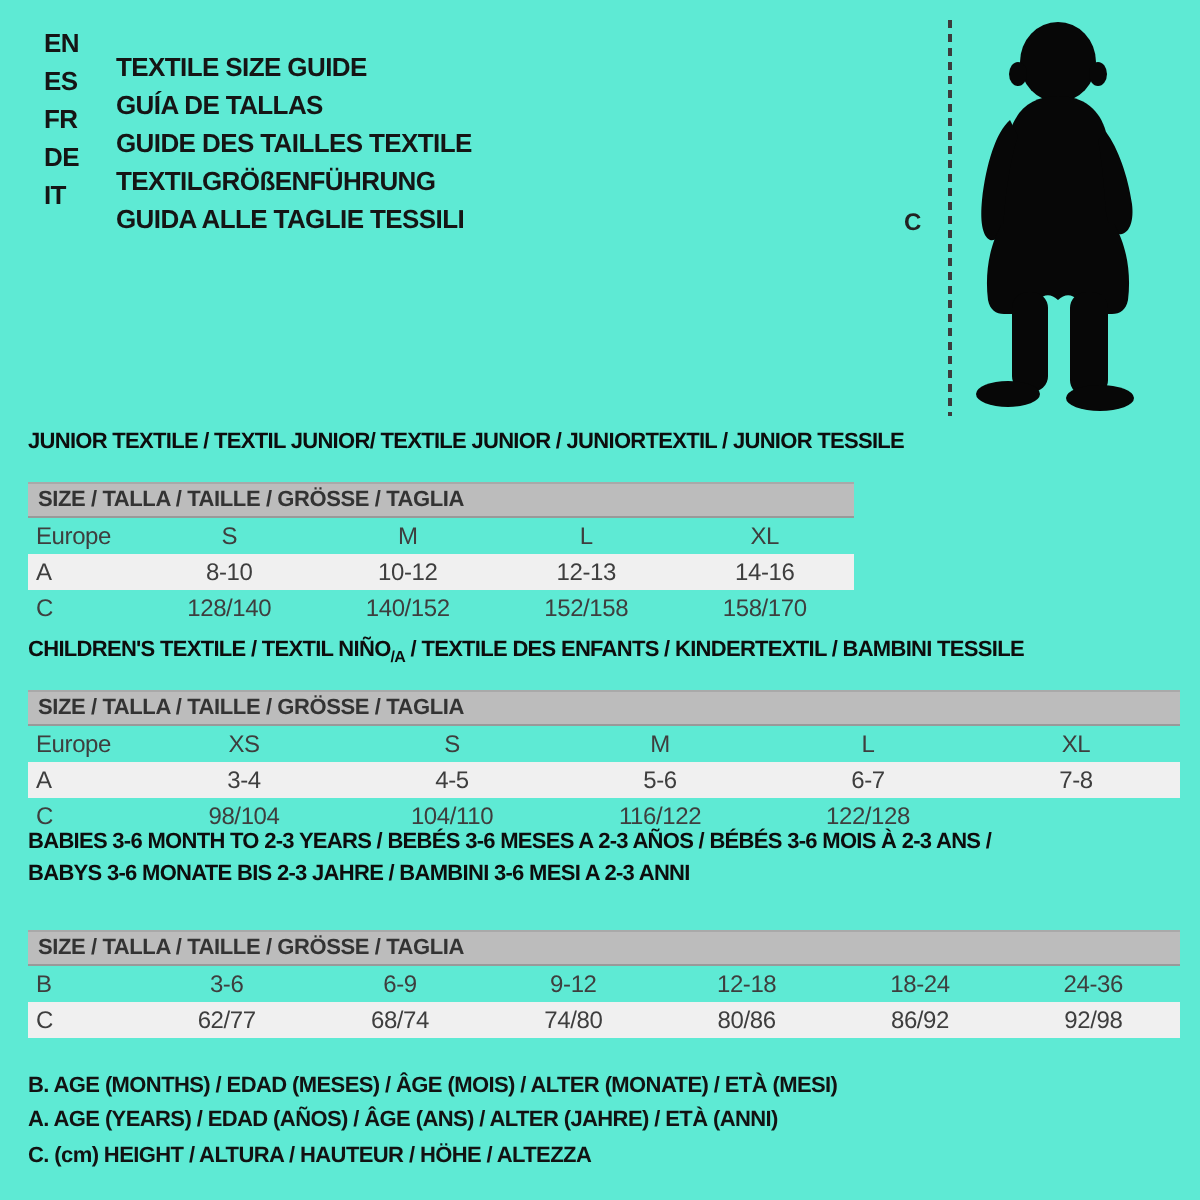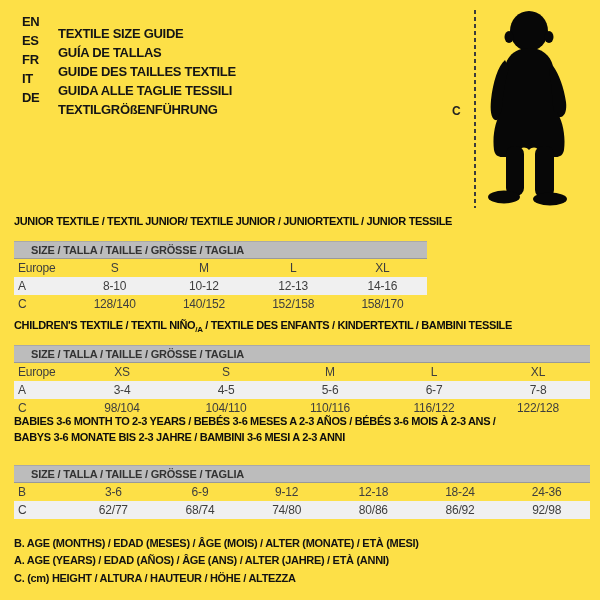--- a/index.html
+++ b/index.html
@@ -1,16 +1,16 @@
 <!DOCTYPE html>
 <html><head>
 <meta charset="utf-8">
 <style>
   html,body{margin:0;padding:0;background:#fff;}
-  .canvas{position:relative;width:600px;height:600px;background:#fde047;overflow:hidden;
+  .canvas{position:relative;width:600px;height:600px;background:#5eead4;overflow:hidden;
           font-family:"Liberation Sans", sans-serif;color:#101010;}
 
   
   .lang-block{position:absolute;left:22px;top:12px;}
   .lang-row{display:flex;height:19px;line-height:19px;font-weight:bold;font-size:13px;letter-spacing:-0.3px;color:#151515;}
   .lang-code{width:36px;}
   .lang-title{white-space:nowrap;margin-top:12px;}
 
   
   .height-line{position:absolute;left:474px;top:10px;width:2px;height:198px;
@@ -18,21 +18,21 @@
   .height-label{position:absolute;left:452px;top:104px;font-size:12px;font-weight:bold;color:#222;}
   .baby{position:absolute;left:486px;top:8px;}
 
   
   .tbl-title{position:absolute;font-size:11px;font-weight:bold;letter-spacing:-0.35px;color:#0d0d0d;white-space:nowrap;}
   .tbl-title sub{font-size:8px;}
   .tbl{position:absolute;left:14px;}
   .t1{width:413px;} .t23{width:576px;}
   .size-bar{box-sizing:border-box;height:18px;line-height:16px;background:#bcbcbc;
     border-top:1px solid #a9a9a9;border-bottom:1px solid #999;
-    padding-left:17px;font-size:11px;font-weight:bold;letter-spacing:-0.2px;color:#333;}
+    padding-left:5px;font-size:11px;font-weight:bold;letter-spacing:-0.2px;color:#333;}
   .trow{display:grid;height:18px;line-height:18px;font-size:12px;letter-spacing:-0.2px;color:#3e3e3e;}
   .cols4{grid-template-columns:56px repeat(4,1fr);}
   .cols5{grid-template-columns:56px repeat(5,1fr);}
   .cols6{grid-template-columns:56px repeat(6,1fr);}
   .cell{text-align:center;overflow:hidden;}
   .cell.label{text-align:left;padding-left:4px;}
   .shaded{background:#f0f0f0;}
 
   
   .footnotes{position:absolute;left:14px;top:535px;}
@@ -50,26 +50,26 @@
     </div>
     <div class="lang-row">
       <span class="lang-code">ES</span>
       <span class="lang-title">GUÍA DE TALLAS</span>
     </div>
     <div class="lang-row">
       <span class="lang-code">FR</span>
       <span class="lang-title">GUIDE DES TAILLES TEXTILE</span>
     </div>
     <div class="lang-row">
+      <span class="lang-code">DE</span>
+      <span class="lang-title">TEXTILGRÖßENFÜHRUNG</span>
+    </div>
+    <div class="lang-row">
       <span class="lang-code">IT</span>
       <span class="lang-title">GUIDA ALLE TAGLIE TESSILI</span>
-    </div>
-    <div class="lang-row">
-      <span class="lang-code">DE</span>
-      <span class="lang-title">TEXTILGRÖßENFÜHRUNG</span>
     </div>
   </div>
 
   <div class="height-line"></div>
   <div class="height-label">C</div>
   <svg class="baby" width="88" height="198" viewBox="0 0 88 198">
     <g fill="#070707">
       <ellipse cx="43" cy="23" rx="19" ry="20"></ellipse>
       <ellipse cx="23" cy="29" rx="4.5" ry="6"></ellipse>
       <ellipse cx="63" cy="29" rx="4.5" ry="6"></ellipse>
@@ -126,21 +126,20 @@
       <span class="cell">3-4</span>
       <span class="cell">4-5</span>
       <span class="cell">5-6</span>
       <span class="cell">6-7</span>
       <span class="cell">7-8</span>
     </div>
     <div class="trow cols5">
       <span class="cell label">C</span>
       <span class="cell">98/104</span>
       <span class="cell">104/110</span>
-      <span class="cell">110/116</span>
       <span class="cell">116/122</span>
       <span class="cell">122/128</span>
     </div>
   </div>
 
   <div class="tbl-title" style="left:14px;top:414px;line-height:15.5px;">
     <div>BABIES 3-6 MONTH TO 2-3 YEARS / BEBÉS 3-6 MESES A 2-3 AÑOS / BÉBÉS 3-6 MOIS À 2-3 ANS /</div>
     <div>BABYS 3-6 MONATE BIS 2-3 JAHRE / BAMBINI 3-6 MESI A 2-3 ANNI</div>
   </div>
   <div class="tbl t23" style="top:465px;">

